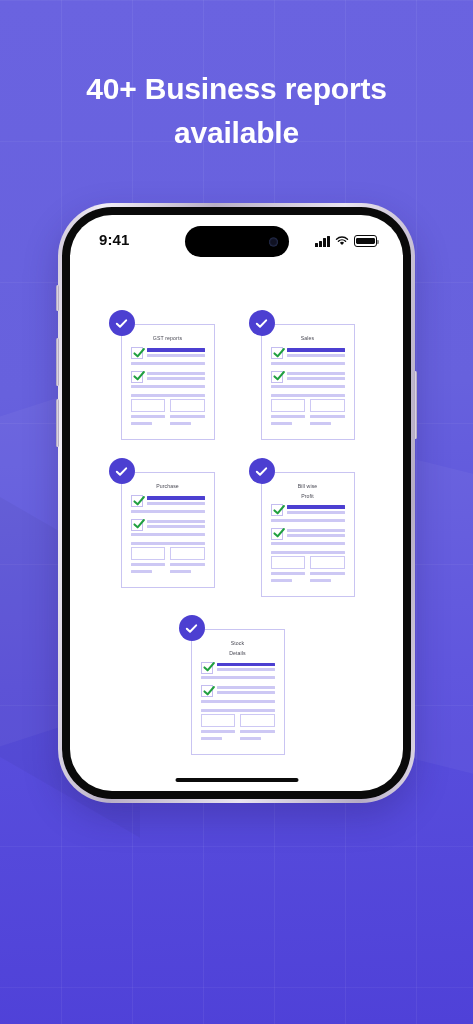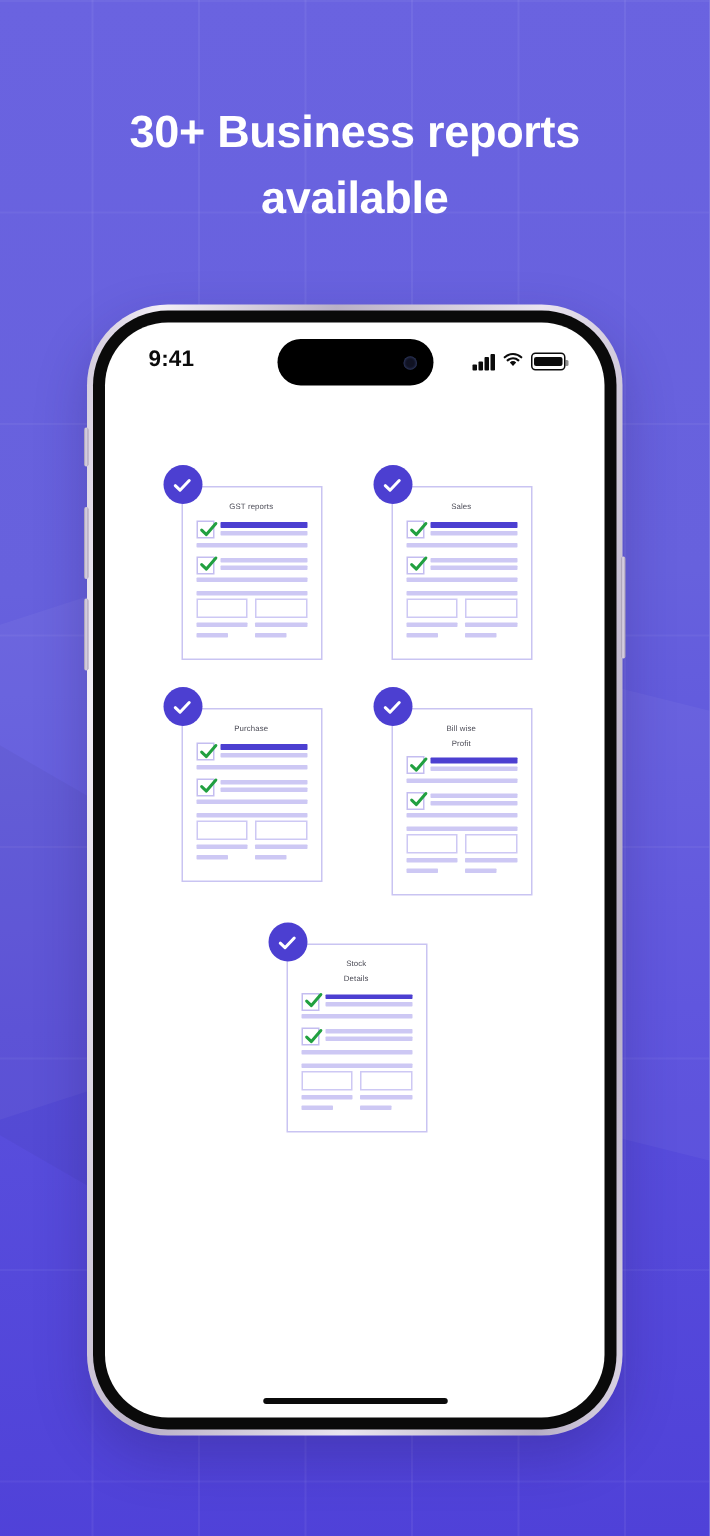--- a/index.html
+++ b/index.html
@@ -74,21 +74,21 @@
     padding: 0 40px;
     box-sizing: border-box;
   }
 
   
   #phone {
     position: absolute;
     left: 58px;
     top: 203px;
     width: 357px;
-    height: 754px;
+    height: 600px;
   }
   #phone-frame {
     position: absolute;
     inset: 0;
     border-radius: 54px;
     background: linear-gradient(100deg, #cfc7d9 0%, #f2eef6 10%, #b9b0c6 34%, #e9e4ef 62%, #b5acc4 88%, #ded8e6 100%);
     box-shadow: 0 14px 34px rgba(40, 25, 100, 0.28);
   }
   #phone-bezel {
     position: absolute;
@@ -295,21 +295,21 @@
 </head>
 <body>
 
 <div id="bg">
   <div id="bg-grid"></div>
   <div id="bg-shape-a"></div>
   <div id="bg-shape-b"></div>
   <div id="bg-shape-c"></div>
 </div>
 
-<h1 id="headline">30+ Business reports available</h1>
+<h1 id="headline">40+ Business reports available</h1>
 
 <div id="phone">
   <div id="phone-frame"></div>
 
   <div class="side-btn" id="btn-silent"></div>
   <div class="side-btn" id="btn-vup"></div>
   <div class="side-btn" id="btn-vdn"></div>
   <div class="side-btn" id="btn-power"></div>
 
   <div id="phone-bezel"></div>

